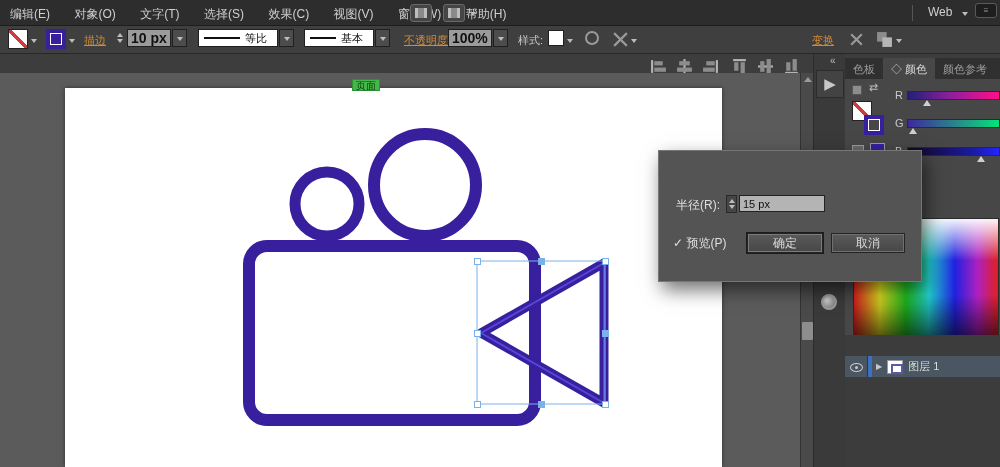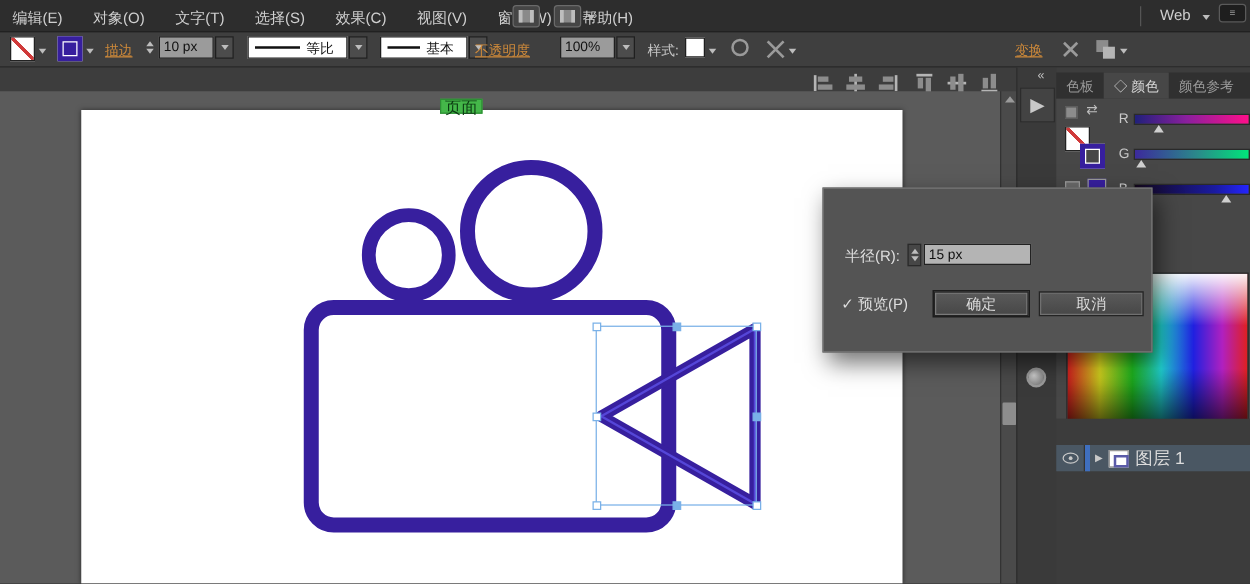--- a/index.html
+++ b/index.html
@@ -16,42 +16,42 @@
   .dd{display:inline-block;width:0;height:0;border-left:3px solid transparent;border-right:3px solid transparent;border-top:4px solid #bdbdbd;vertical-align:middle;}
   .vsep{position:absolute;width:1px;background:#555;}
 
   
   #optionsbar{left:0;top:26px;width:1000px;height:28px;background:#3f3f3f;border-bottom:1px solid #282828;}
   .swatch-none{width:20px;height:20px;background:#fff;border:1px solid #222;
     background-image:linear-gradient(to top right,transparent 44%,#d03a3a 44%,#d03a3a 56%,transparent 56%);}
   .stroke-proxy{width:20px;height:20px;border:4px solid #371f9e;background:#fff;padding:1px;}
   .stroke-proxy>div{width:100%;height:100%;background:#371f9e;}
   .orange-link{color:#cf8a3a;font-size:11px;text-decoration:underline;cursor:pointer;}
-  .field{height:18px;background:#9b9b9b;border:1px solid #1f1f1f;color:#111;font-size:11px;padding:1px 3px;}
+  .field{height:18px;background:#9b9b9b;border:1px solid #1f1f1f;color:#111;font-size:14px;padding:1px 3px;font-weight:bold;}
   .dd-btn{width:15px;height:18px;background:#4c4c4c;border:1px solid #1f1f1f;text-align:center;line-height:16px;}
   .stepper{width:11px;height:18px;display:flex;flex-direction:column;justify-content:center;align-items:center;gap:2px;}
   .tri-up{width:0;height:0;border-left:3px solid transparent;border-right:3px solid transparent;border-bottom:4px solid #bdbdbd;}
   .tri-dn{width:0;height:0;border-left:3px solid transparent;border-right:3px solid transparent;border-top:4px solid #bdbdbd;}
   .white-box{height:18px;background:#fff;border:1px solid #1f1f1f;color:#111;font-size:11px;display:flex;align-items:center;gap:5px;padding:0 5px;}
   .wline{display:inline-block;height:2px;background:#111;}
   .opt-label{color:#c6c6c6;font-size:11px;}
   .icon16{width:17px;height:17px;}
   .alico{position:absolute;top:32px;}
 
   
   #tabbar{left:0;top:54px;width:813px;height:19px;background:#242424;}
   #doctab{position:absolute;left:0;top:0;width:168px;height:19px;background:#4f4f4f;color:#d6d6d6;font-size:11px;
     padding:3px 4px 0 2px;white-space:nowrap;overflow:hidden;}
   #doctab .close{position:absolute;right:4px;top:3px;color:#bbb;font-size:11px;cursor:pointer;}
 
   
   #canvas{left:0;top:73px;width:800px;height:394px;background:#5b5b5b;overflow:hidden;}
   #artboard{position:absolute;left:65px;top:15px;width:657px;height:379px;background:#fff;box-shadow:0 0 4px rgba(0,0,0,.5);}
   #smart-guide{position:absolute;left:352px;top:6px;height:12px;padding:0 3px;background:#44b749;border:1px solid #2e8f35;
-    color:#0b3a12;font-size:13px;line-height:11px;}
+    color:#0b3a12;font-size:10px;line-height:11px;}
 
   
   #vscroll{left:800px;top:73px;width:13px;height:394px;background:#4a4a4a;border-left:1px solid #333;}
   #vthumb{position:absolute;left:1px;top:249px;width:11px;height:18px;background:#8d8d8d;border-radius:1px;}
   .scroll-arrow{position:absolute;left:3px;top:4px;width:0;height:0;border-left:4px solid transparent;border-right:4px solid transparent;border-bottom:5px solid #9a9a9a;}
   #dockstrip{left:813px;top:54px;width:32px;height:413px;background:#3a3a3a;border-left:1px solid #2c2c2c;}
   .dock-btn{position:absolute;left:2px;width:28px;height:28px;color:#c9c9c9;text-align:center;}
 
   
   #rightpanel{left:845px;top:54px;width:155px;height:413px;background:#3d3d3d;}
@@ -127,21 +127,21 @@
     <div class="abs white-box" style="left:198px;top:3px;width:80px;">
         <span class="wline" style="width:36px;"></span>
         <span>等比</span>
       </div>
     <div class="abs dd-btn" style="left:279px;top:3px;"><span class="dd"></span></div>
     <div class="abs white-box" style="left:304px;top:3px;width:70px;">
         <span class="wline" style="width:26px;"></span>
         <span>基本</span>
       </div>
     <div class="abs dd-btn" style="left:375px;top:3px;"><span class="dd"></span></div>
-    <span class="abs orange-link" style="left:380px;top:7px;">不透明度</span>
+    <span class="abs orange-link" style="left:404px;top:7px;">不透明度</span>
     <input class="abs field" style="left: 448px; top: 3px; width: 44px;" readonly="" value="100%">
     <div class="abs dd-btn" style="left:493px;top:3px;"><span class="dd"></span></div>
     <span class="abs opt-label" style="left:518px;top:7px;">样式:</span>
     <div class="abs" style="left:548px;top:4px;width:16px;height:16px;background:#fff;border:1px solid #1f1f1f;"></div>
     <span class="dd" style="position:absolute;left:567px;top:13px;"></span>
     <div class="abs" style="left:585px;top:5px;width:14px;height:14px;border:2px solid #9a9a9a;border-radius:50%;"></div>
     <svg class="abs icon16" style="left:612px;top:5px;" viewBox="0 0 16 16">
         <path d="M2 2 L14 14 M14 2 L2 14" stroke="#9a9a9a" stroke-width="2"></path>
       </svg>
     <span class="dd" style="position:absolute;left:631px;top:13px;"></span>
@@ -259,30 +259,30 @@
       <div id="spectrum"></div>
     </div>
 
     <div class="abs" style="left:0;top:281px;width:155px;height:132px;background:#3c3c3c;">
       <div id="layer-row">
         <span style="width:22px;text-align:center;"><span class="eye"></span></span>
         <span style="width:1px;height:21px;background:#333;"></span>
         <span style="width:4px;height:21px;background:#3f6fbf;margin-right:4px;"></span>
         <span style="color:#c9c9c9;font-size:8px;margin-right:5px;">▶</span>
         <span id="layer-thumb"></span>
-        <span style="color:#dcdcdc;font-size:14px;">图层 1</span>
+        <span style="color:#dcdcdc;font-size:11px;">图层 1</span>
       </div>
     </div>
   </div>
 
   <div id="dialog" class="abs">
     <span class="abs dlg-label" style="left:17px;top:46px;">半径(R):</span>
     <div class="abs stepper" style="left:67px;top:44px;background:#464646;border:1px solid #2a2a2a;">
         <span class="tri-up"></span>
         <span class="tri-dn"></span>
       </div>
     <input id="radius-input" readonly="" value="15 px" style="">
     <span class="abs chk" style="left:14px;top:84px;"><span>✓</span> <span>预览(P)</span></span>
     <div class="dlg-btn" style="left:88px;top:82px;width:76px;box-shadow:inset 0 0 0 1px #7a7a7a,0 0 0 1px #1c1c1c;">确定</div>
-    <div class="dlg-btn" style="left:172px;top:82px;width:84px;">取消</div>
+    <div class="dlg-btn" style="left:172px;top:82px;width:74px;">取消</div>
   </div>
 
 </div>
 
 </body></html>

